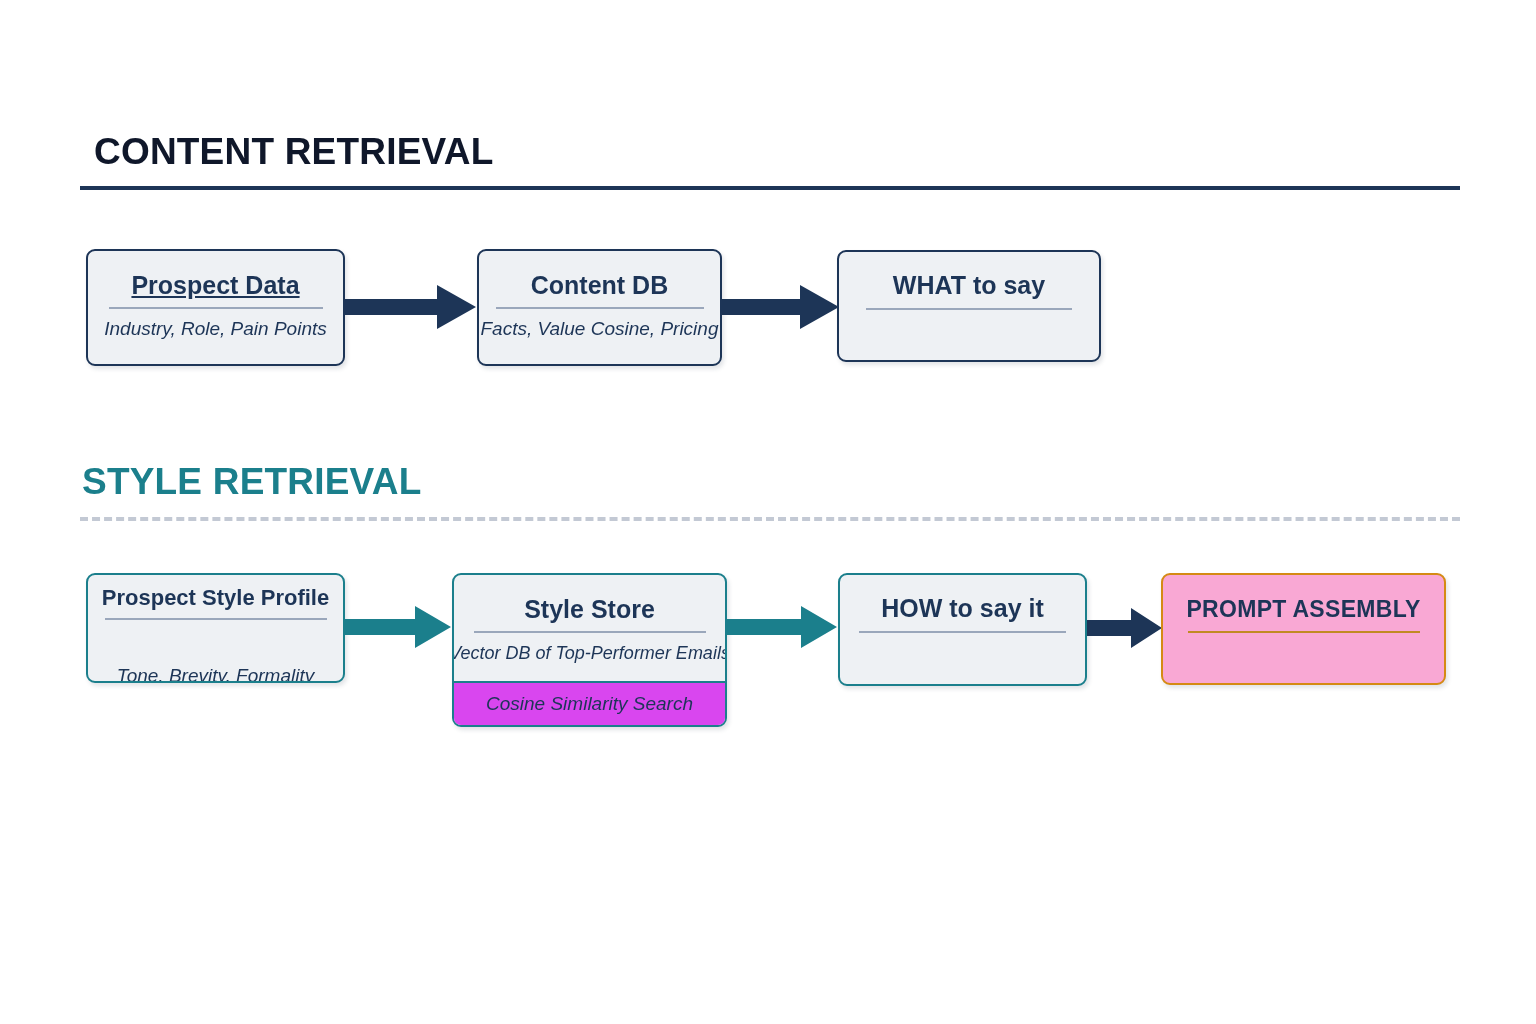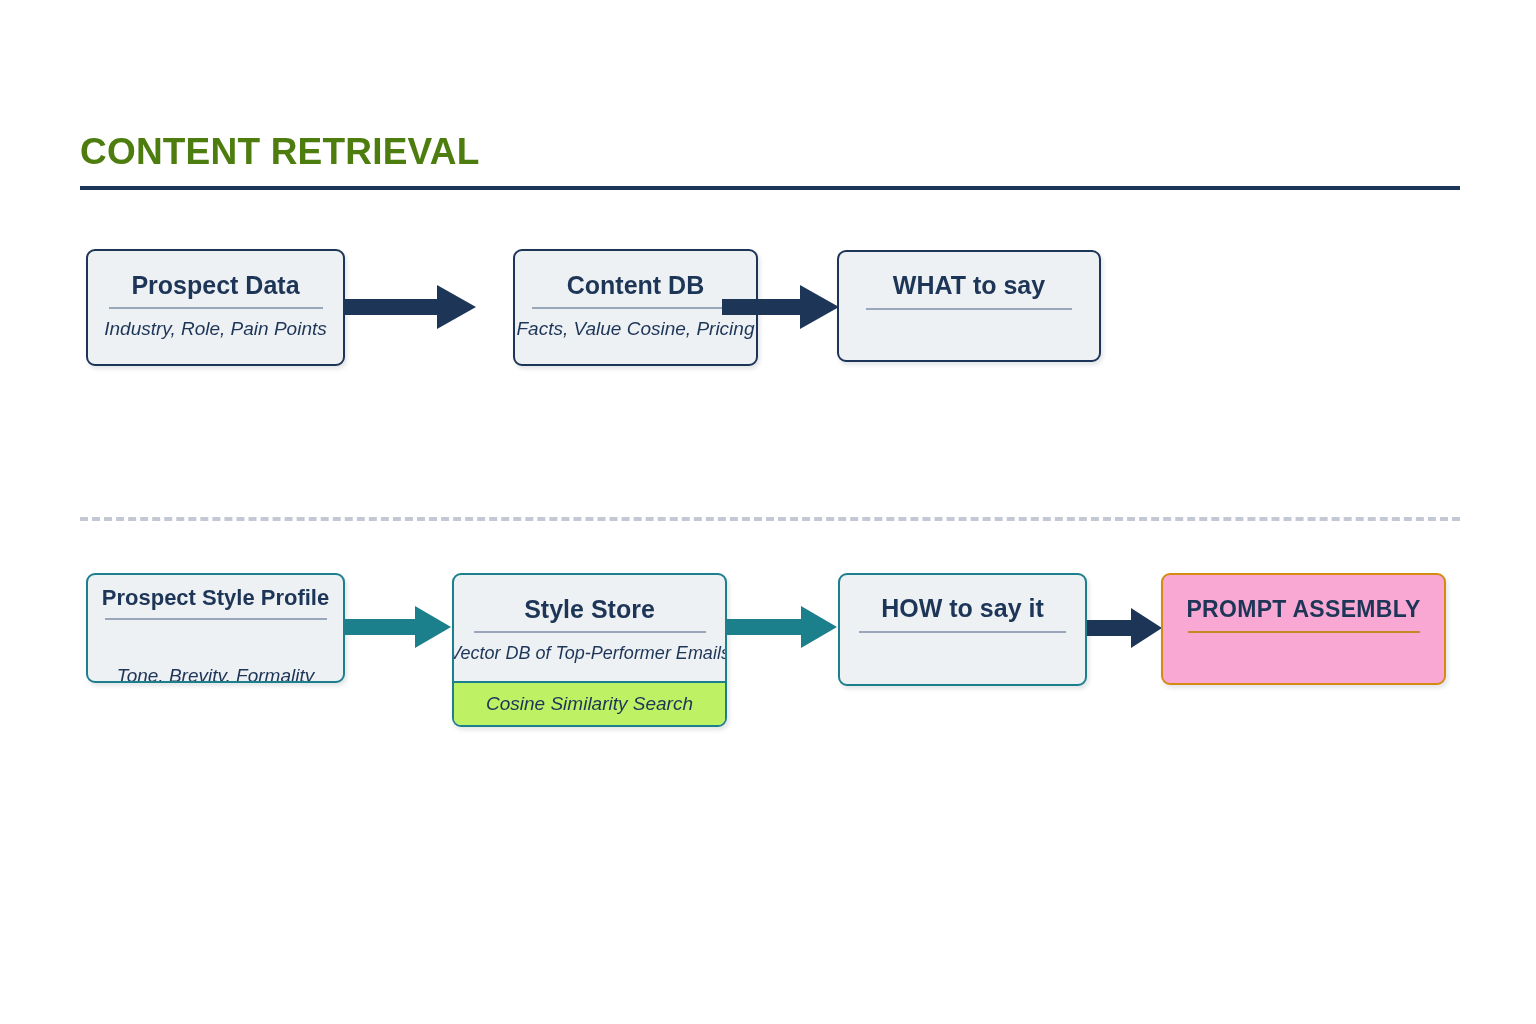--- a/index.html
+++ b/index.html
@@ -22,23 +22,23 @@
 
   
   .section-title {
     position: absolute;
     font-weight: bold;
     letter-spacing: 0.2px;
     white-space: nowrap;
     font-family: "Liberation Sans", sans-serif;
   }
   .section-title.navy {
-    color: #4d7c0f;
+    color: #0f172a;
     font-size: 37px;
-    left: 80px;
+    left: 94px;
     top: 131px;
   }
   .section-title.teal {
     color: #1b7f8c;
     font-size: 37px;
     left: 82px;
     top: 461px;
   }
 
   .rule-solid {
@@ -110,21 +110,21 @@
   .node-sub {
     color: #1d3557;
     font-style: italic;
     text-align: center;
     white-space: nowrap;
     font-family: "Liberation Sans", sans-serif;
   }
 
   .node-footer {
     width: 100%;
-    background: #bef264;
+    background: #d946ef;
     border-top: 2.5px solid #1b7f8c;
     color: #1d3557;
     font-style: italic;
     text-align: center;
     box-sizing: border-box;
   }
 
   
   .arrow {
     position: absolute;
@@ -134,50 +134,51 @@
 </head>
 <body>
 
 <div class="canvas">
 
   <div class="section-title navy">CONTENT RETRIEVAL</div>
   <div class="rule-solid"></div>
 
   <div class="node" style="left:86px; top:249px; width:259px; height:117px;">
     <div class="node-body" style="padding-top:18px;">
-      <div class="node-title" style="font-size:25px; line-height:32px;">Prospect Data</div>
+      <div class="node-title" style="font-size:25px; line-height:32px;text-decoration:underline;">Prospect Data</div>
       <div class="node-divider" style="width:214px; margin:6px 0 8px 0;"></div>
       <div class="node-sub" style="font-size:19px; line-height:24px;">Industry, Role, Pain Points</div>
     </div>
   </div>
 
   <svg class="arrow" style="left:345px; top:283px;" width="132" height="48" viewBox="0 0 132 48">
     <path d="M0,16 L92,16 L92,2 L131,24 L92,46 L92,32 L0,32 Z" fill="#1d3557"></path>
   </svg>
 
-  <div class="node" style="left:477px; top:249px; width:245px; height:117px;margin-left:36px;">
+  <div class="node" style="left:477px; top:249px; width:245px; height:117px;">
     <div class="node-body" style="padding-top:18px;">
       <div class="node-title" style="font-size:25px; line-height:32px;">Content DB</div>
       <div class="node-divider" style="width:208px; margin:6px 0 8px 0;"></div>
       <div class="node-sub" style="font-size:19px; line-height:24px;">Facts, Value Cosine, Pricing</div>
     </div>
   </div>
 
   <svg class="arrow" style="left:722px; top:283px;" width="118" height="48" viewBox="0 0 118 48">
     <path d="M0,16 L78,16 L78,2 L117,24 L78,46 L78,32 L0,32 Z" fill="#1d3557"></path>
   </svg>
 
   <div class="node" style="left:837px; top:250px; width:264px; height:112px;">
     <div class="node-body" style="padding-top:17px;">
       <div class="node-title" style="font-size:25px; line-height:32px;">WHAT to say</div>
       <div class="node-divider" style="width:206px; margin:7px 0 0 0;"></div>
       <div class="node-sub" style="font-size:19px; line-height:24px;"></div>
     </div>
   </div>
 
+  <div class="section-title teal">STYLE RETRIEVAL</div>
   <div class="rule-dashed"></div>
 
   <div class="node teal-edge" style="left:86px; top:573px; width:259px; height:110px;">
     <div class="node-body" style="padding-top:8px;">
       <div class="node-title" style="font-size:22px; line-height:29px;">Prospect Style Profile</div>
       <div class="node-divider" style="width:222px; margin:6px 0 8px 0;"></div>
       <div class="node-sub" style="font-size:19px; line-height:24px;margin-top:36px;">Tone, Brevity, Formality</div>
     </div>
   </div>
 

